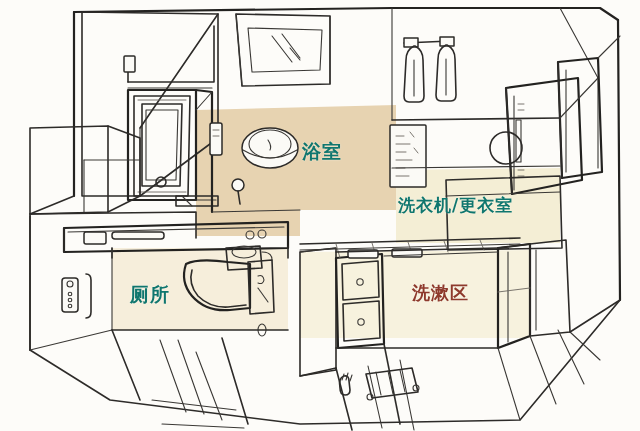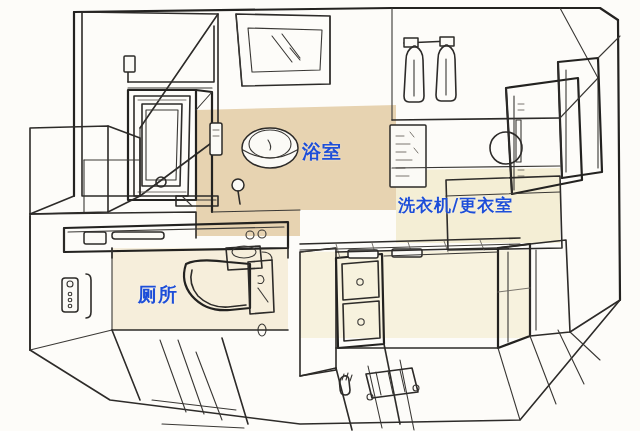--- a/index.html
+++ b/index.html
@@ -12,29 +12,29 @@
     position:relative;
     width:640px;height:431px;
     background:#fdfcf9;
   }
   #plan-svg{display:block;width:640px;height:431px;}
 
   .zone-label{
     position:absolute;
     font-family:"DejaVu Sans","Liberation Sans",sans-serif;
     font-weight:bold;
-    color:#1d4ed8;
+    color:#0f766e;
     white-space:nowrap;
     letter-spacing:1px;
     text-shadow:0 0 2px rgba(255,255,255,0.55);
     pointer-events:none;
   }
   #label-bathroom{ left:302px; top:139px; font-size:19px; }
   #label-laundry { left:398px; top:194px; font-size:17px; }
-  #label-toilet  { left:130px; top:282px; font-size:19px;margin-left:8px; }
+  #label-toilet  { left:130px; top:282px; font-size:19px; }
   #label-washbasin{left:412px; top:281px; font-size:18px; color:#8e3a2c;}
 
   #watermark{
     position:absolute;
     left:352px; top:396px;
     width:288px;
     font-family:"DejaVu Sans","Liberation Sans",sans-serif;
     font-size:27px;
     font-weight:bold;
     letter-spacing:2px;
@@ -324,15 +324,16 @@
     </g>
 
   </svg>
 
   <div id="label-bathroom" class="zone-label">浴室</div>
 
   <div id="label-laundry" class="zone-label">洗衣机/更衣室</div>
 
   <div id="label-toilet" class="zone-label">厕所</div>
 
+  <div id="label-washbasin" class="zone-label">洗漱区</div>
 
 
 </div>
 
 </body></html>

